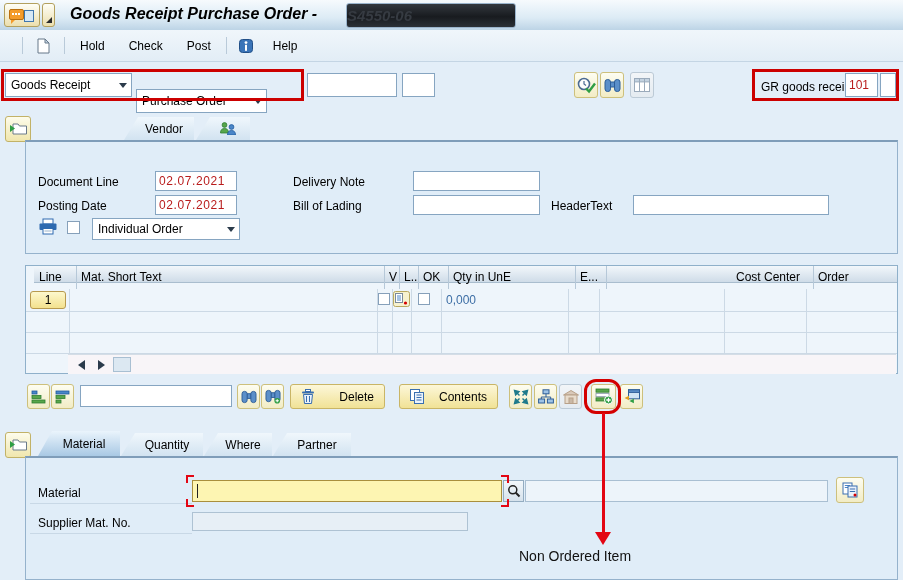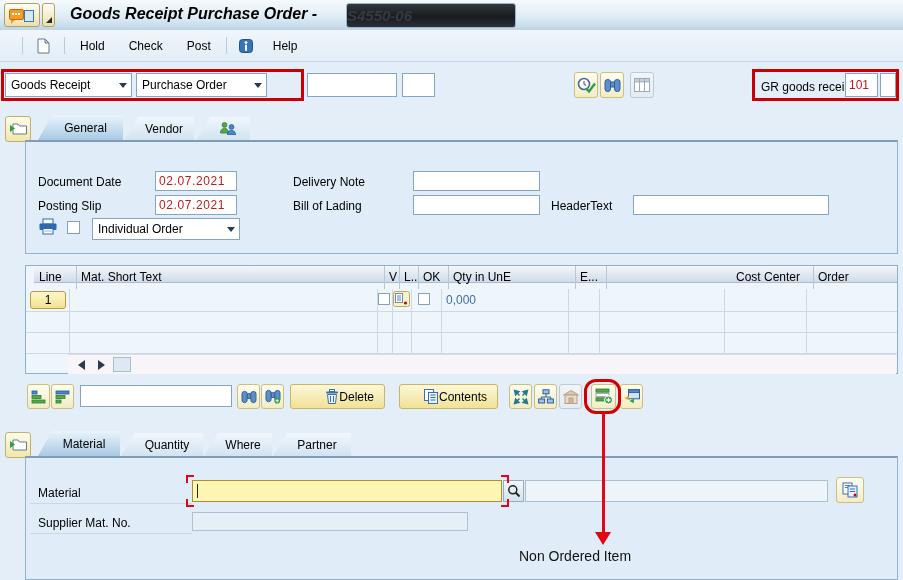--- a/index.html
+++ b/index.html
@@ -41,21 +41,21 @@
   .tin { position:absolute; border:1px solid #86a5c1; background:#fff; font:12px "Liberation Sans",sans-serif;
     padding:0 3px; color:#b91c1c; }
   .tin:disabled { background:#e7eff6; border-color:#aec2d3; }
   .dropdown { position:absolute; background:#fff; border:1px solid #86a5c1; display:flex; align-items:center; padding-left:5px; }
   .dd-caret { margin-left:auto; width:17px; align-self:stretch; display:flex; align-items:center; justify-content:center; }
   .tri-down { width:0; height:0; border-left:4px solid transparent; border-right:4px solid transparent; border-top:5px solid #2b3b4b; }
   .ibtn { position:absolute; width:24px; height:26px; background:linear-gradient(#fdfdf1,#f2ecc5);
     border:1px solid #cdc07c; border-radius:3px; display:flex; align-items:center; justify-content:center; }
   .ibtn.disabled { background:linear-gradient(#f2f5f8,#e4ebf1); border-color:#bccad6; }
   .ybtn { position:absolute; height:25px; background:linear-gradient(#fcf7d9,#f1e296);
-    border:1px solid #c9b566; border-radius:3px; display:flex; align-items:center; justify-content:flex-end;
+    border:1px solid #c9b566; border-radius:3px; display:flex; align-items:center; justify-content:space-between;
     font-size:12px; padding:0 10px; }
   .redbox { position:absolute; border:3px solid #cc0000; }
   .cb { position:absolute; width:13px; height:13px; background:#fff; border:1px solid #86a0ba; }
   .lbl { position:absolute; white-space:nowrap; }
 
   
   .folder-btn { position:absolute; left:5px; width:26px; height:26px; background:linear-gradient(#fdfceb,#f0e6ad);
     border:1px solid #c2b267; border-radius:3px; }
   .tab { position:absolute; height:23px; clip-path:polygon(14px 0, 100% 0, 100% 100%, 0 100%);
     display:flex; align-items:center; justify-content:center; padding-left:10px;
@@ -146,21 +146,21 @@
   </div>
 
   <div class="redbox" style="left:1px;top:69px;width:303px;height:32px;z-index:4"></div>
 
   <div class="dropdown" style="left:5px;top:73px;width:127px;height:24px">
     <span>Goods Receipt</span>
     <span class="dd-caret">
         <span class="tri-down"></span>
       </span>
   </div>
-  <div class="dropdown" style="left:136px;top:73px;width:131px;height:24px">
+  <div class="dropdown" style="left:136px;top:89px;width:131px;height:24px">
     <span>Purchase Order</span>
     <span class="dd-caret">
         <span class="tri-down"></span>
       </span>
   </div>
   <input class="tin" style="left: 307px; top: 73px; width: 90px; height: 24px;" value="">
   <input class="tin" style="left: 402px; top: 73px; width: 33px; height: 24px;" value="">
 
   <div class="ibtn" style="left:574px;top:72px">
     <svg width="19" height="17" viewBox="0 0 19 17">
@@ -190,43 +190,40 @@
   <input class="tin" style="left: 845px; top: 73px; width: 33px; height: 24px;" value="101">
   <input class="tin" style="left: 880px; top: 73px; width: 16px; height: 24px;" value="">
 
   <div class="folder-btn" style="top:116px">
     <svg width="18" height="15" viewBox="0 0 18 15" style="margin:4px auto">
       <path d="M4 3 h5 l1.5 2 h7 v8 h-13.5 z" fill="#fff" stroke="#6a7a8a"></path>
       <polygon points="1,4 6,7.5 1,11" fill="#2f9e44"></polygon>
     </svg>
   </div>
 
-  <div class="tab active" style="left:38px;top:115px;width:85px">
-    <span>General</span>
-  </div>
   <div class="tab" style="left:124px;top:117px;width:70px">
     <span>Vendor</span>
   </div>
   <div class="tab" style="left:196px;top:117px;width:54px">
     <svg width="18" height="13" viewBox="0 0 18 13">
       <circle cx="5.5" cy="3" r="2.4" fill="#57a64a" stroke="#2e7d32" stroke-width="0.8"></circle>
       <path d="M1.5 11 q0 -4.5 4 -4.5 q4 0 4 4.5 z" fill="#57a64a" stroke="#2e7d32" stroke-width="0.8"></path>
       <circle cx="12.5" cy="5" r="2.4" fill="#4a86c8" stroke="#1f5a9e" stroke-width="0.8"></circle>
       <path d="M8.5 13 q0 -4.5 4 -4.5 q4 0 4 4.5 z" fill="#4a86c8" stroke="#1f5a9e" stroke-width="0.8"></path>
     </svg>
   </div>
 
   <div class="panel" style="left:25px;top:140px;width:873px;height:114px"></div>
 
-  <div class="lbl" style="left:38px;top:175px">Document Date</div>
+  <div class="lbl" style="left:38px;top:175px">Document Line</div>
   <input class="tin" style="left: 155px; top: 171px; width: 82px; height: 20px; letter-spacing: 0.6px;" value="02.07.2021">
   <div class="lbl" style="left:293px;top:175px">Delivery Note</div>
   <input class="tin" style="left: 413px; top: 171px; width: 127px; height: 20px;" value="">
 
-  <div class="lbl" style="left:38px;top:199px">Posting Slip</div>
+  <div class="lbl" style="left:38px;top:199px">Posting Date</div>
   <input class="tin" style="left: 155px; top: 195px; width: 82px; height: 20px; letter-spacing: 0.6px;" value="02.07.2021">
   <div class="lbl" style="left:293px;top:199px">Bill of Lading</div>
   <input class="tin" style="left: 413px; top: 195px; width: 127px; height: 20px;" value="">
   <div class="lbl" style="left:551px;top:199px">HeaderText</div>
   <input class="tin" style="left: 633px; top: 195px; width: 196px; height: 20px;" value="">
 
   <span style="position:absolute;left:38px;top:218px">
     <svg width="20" height="17" viewBox="0 0 20 17">
       <rect x="5" y="1" width="10" height="5" fill="#fff" stroke="#2e6ab0"></rect>
       <rect x="1.5" y="5.5" width="17" height="6.5" rx="1" fill="#2e6ab0"></rect>

